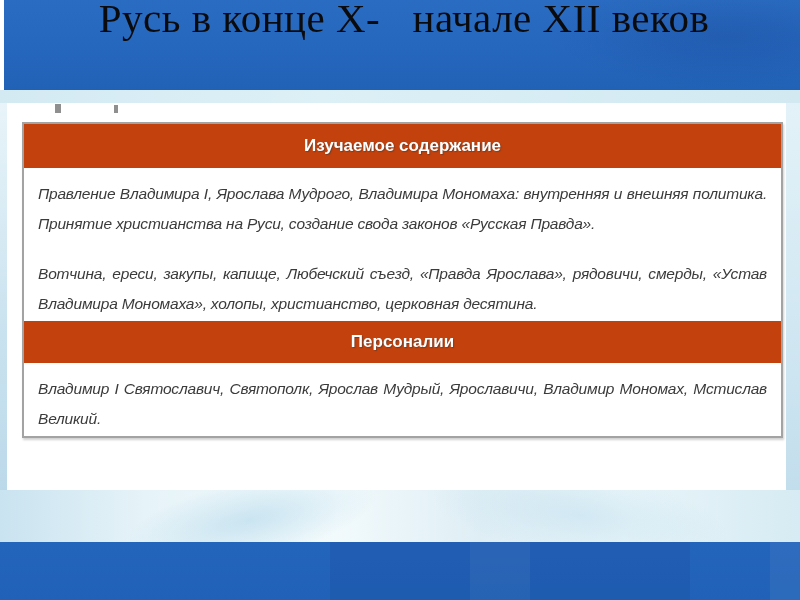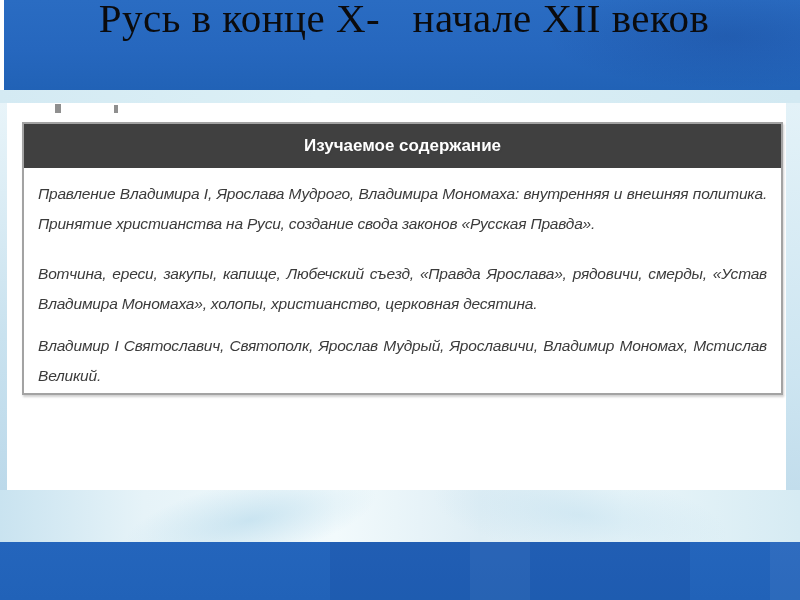--- a/index.html
+++ b/index.html
@@ -79,21 +79,21 @@
   
   .content-table {
     position: absolute;
     top: 122px; left: 22px;
     width: 761px;
     border: 2px solid #a3a3a3;
     background: #ffffff;
     box-shadow: 1px 2px 2px rgba(120,120,120,0.35);
   }
   .section-header {
-    background: #404040;
+    background: #c2410c;
     color: #ffffff;
     font-size: 17px;
     font-weight: bold;
     text-align: center;
     display: flex;
     align-items: center;
     justify-content: center;
     text-shadow: 1px 1px 1px rgba(60,60,60,0.55);
     border-bottom: 1px solid #ffffff;
   }
@@ -167,20 +167,21 @@
   <div class="artifact-mark mark-1"></div>
   <div class="artifact-mark mark-2"></div>
 
   <div class="content-table">
 
     <div class="section-header hdr-1">Изучаемое содержание</div>
     <div class="section-body body-1">Правление Владимира I, Ярослава Мудрого, Владимира Мономаха: внутренняя и внешняя политика. Принятие христианства на Руси, создание свода законов «Русская Правда».</div>
 
     <div class="section-body body-2">Вотчина, ереси, закупы, капище, Любечский съезд, «Правда Ярослава», рядовичи, смерды, «Устав Владимира Мономаха», холопы, христианство, церковная десятина.</div>
 
+    <div class="section-header hdr-3">Персоналии</div>
     <div class="section-body body-3">Владимир I Святославич, Святополк, Ярослав Мудрый, Ярославичи, Владимир Мономах, Мстислав Великий.</div>
 
   </div>
 
   <div class="bottom-light-band">
     <div class="wash-1"></div>
     <div class="wash-2"></div>
   </div>
 
   <div class="bottom-blue-band">

